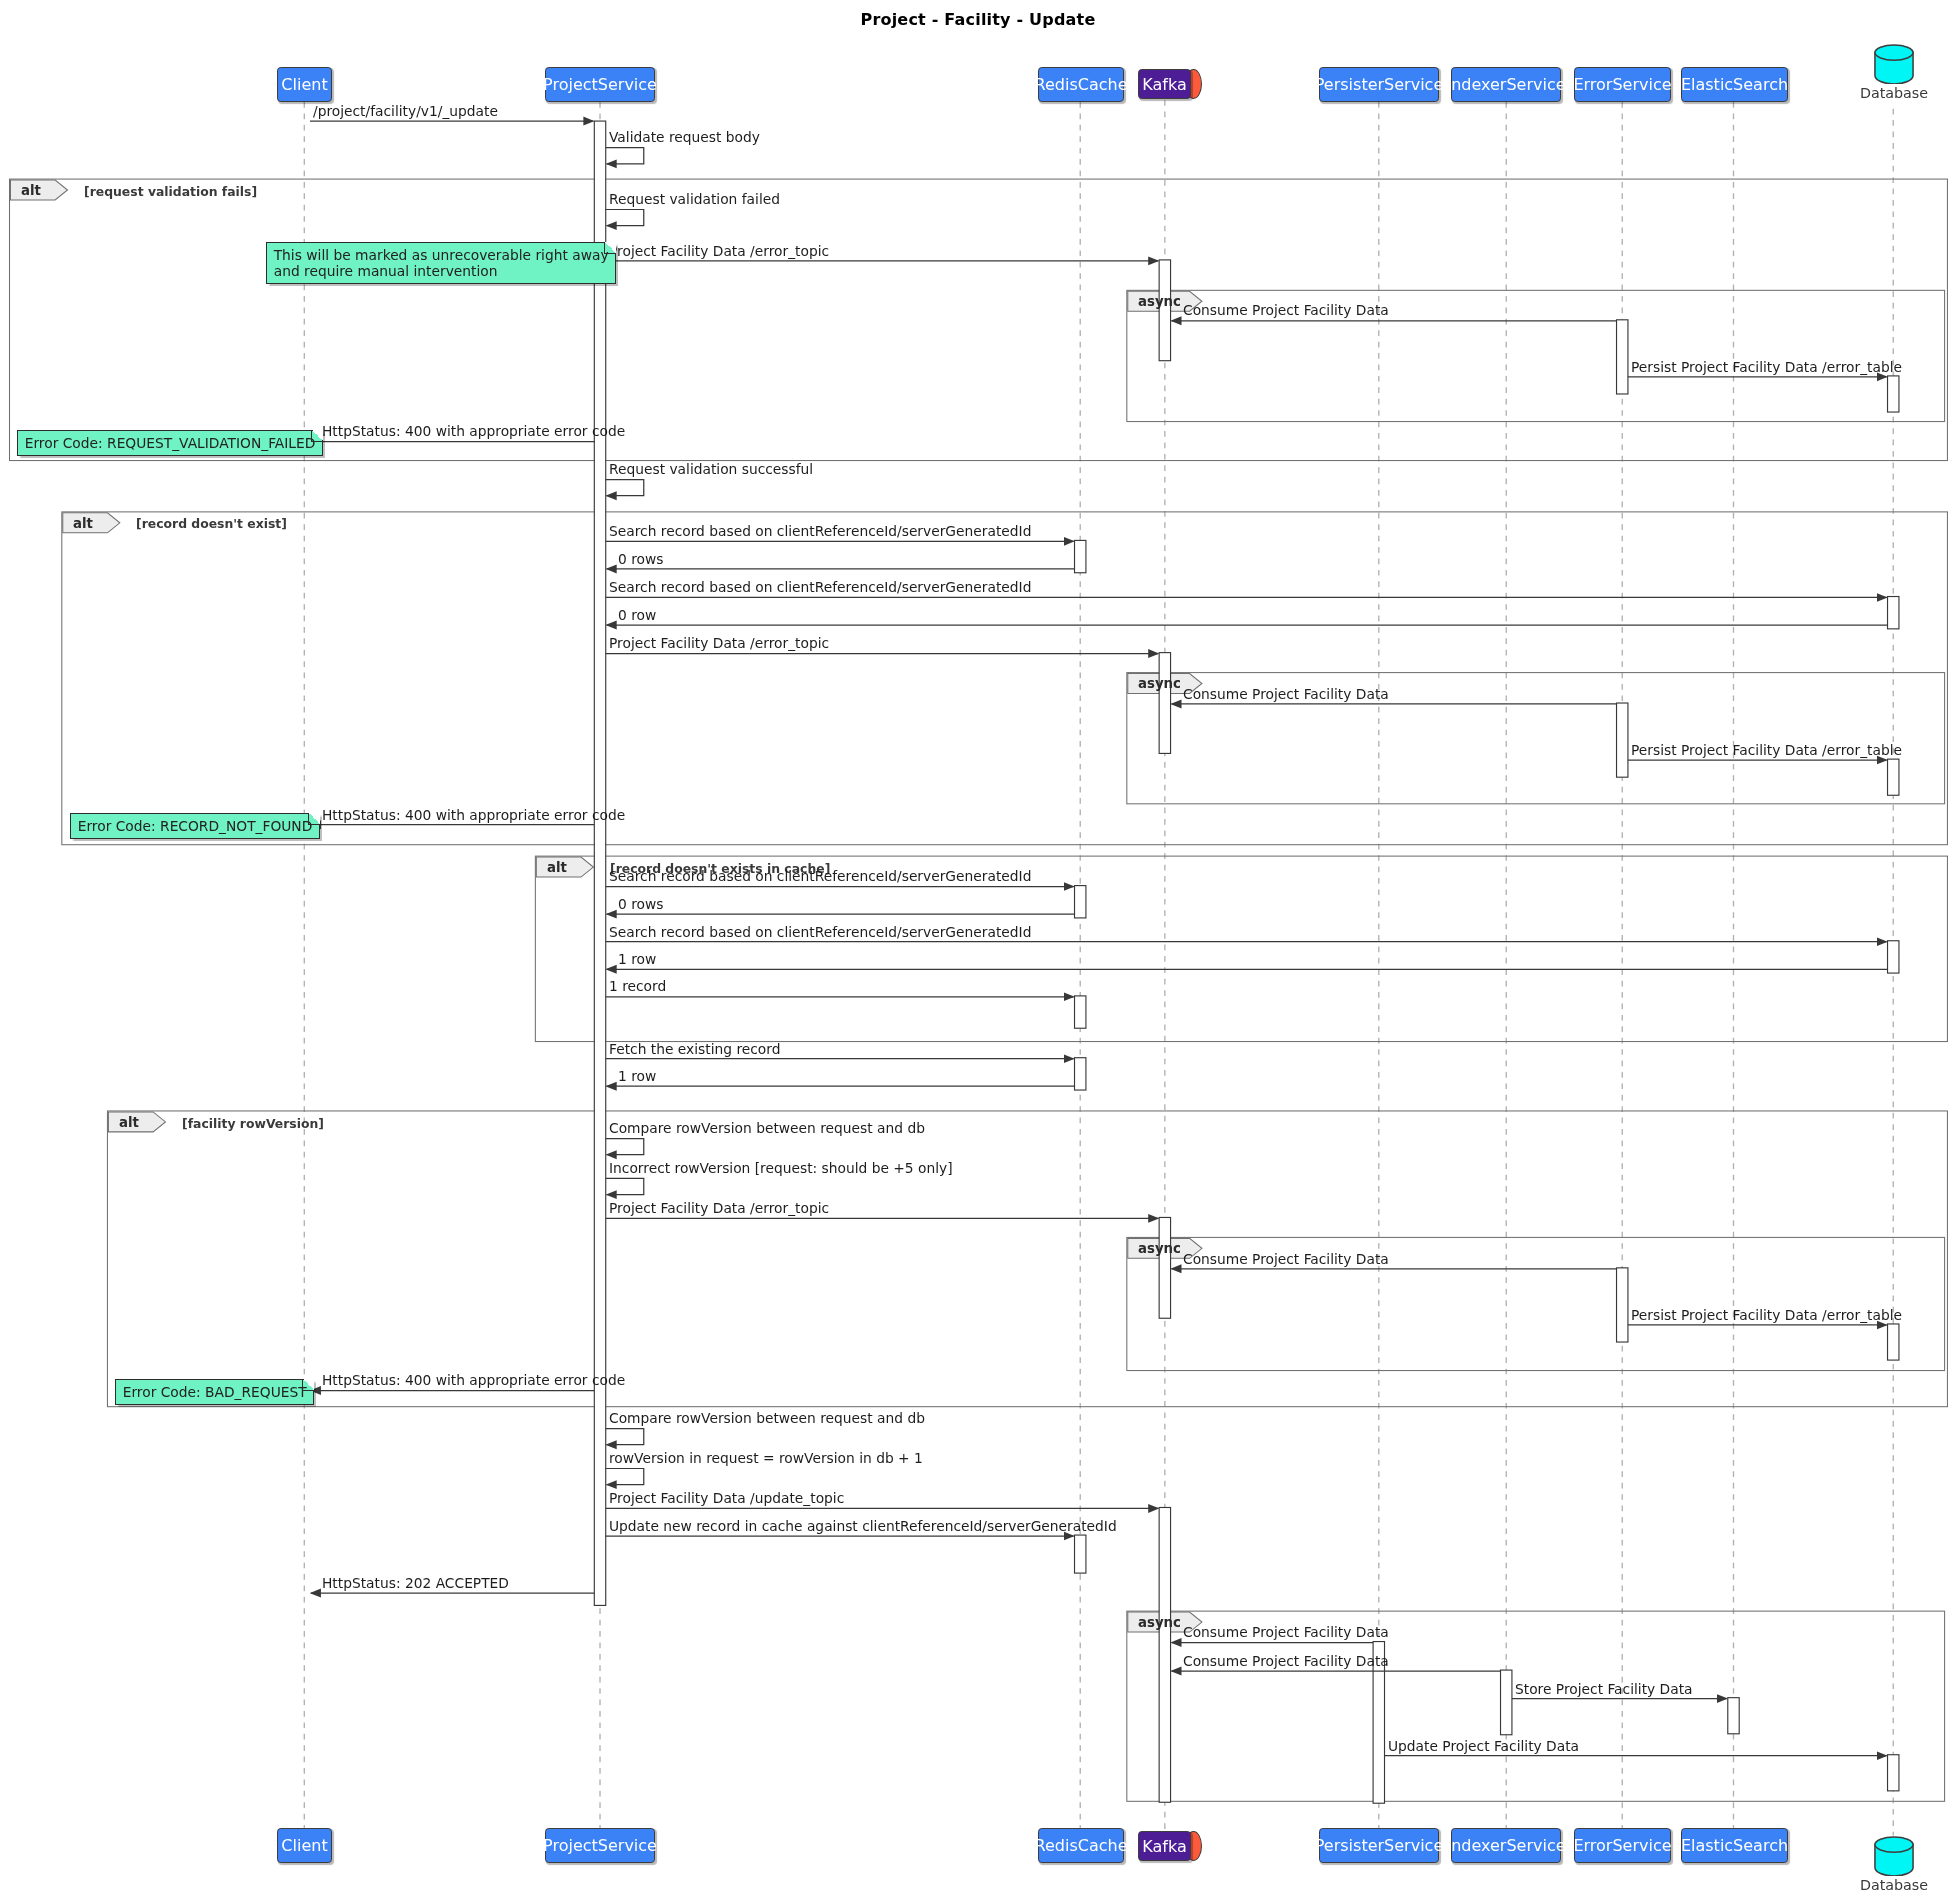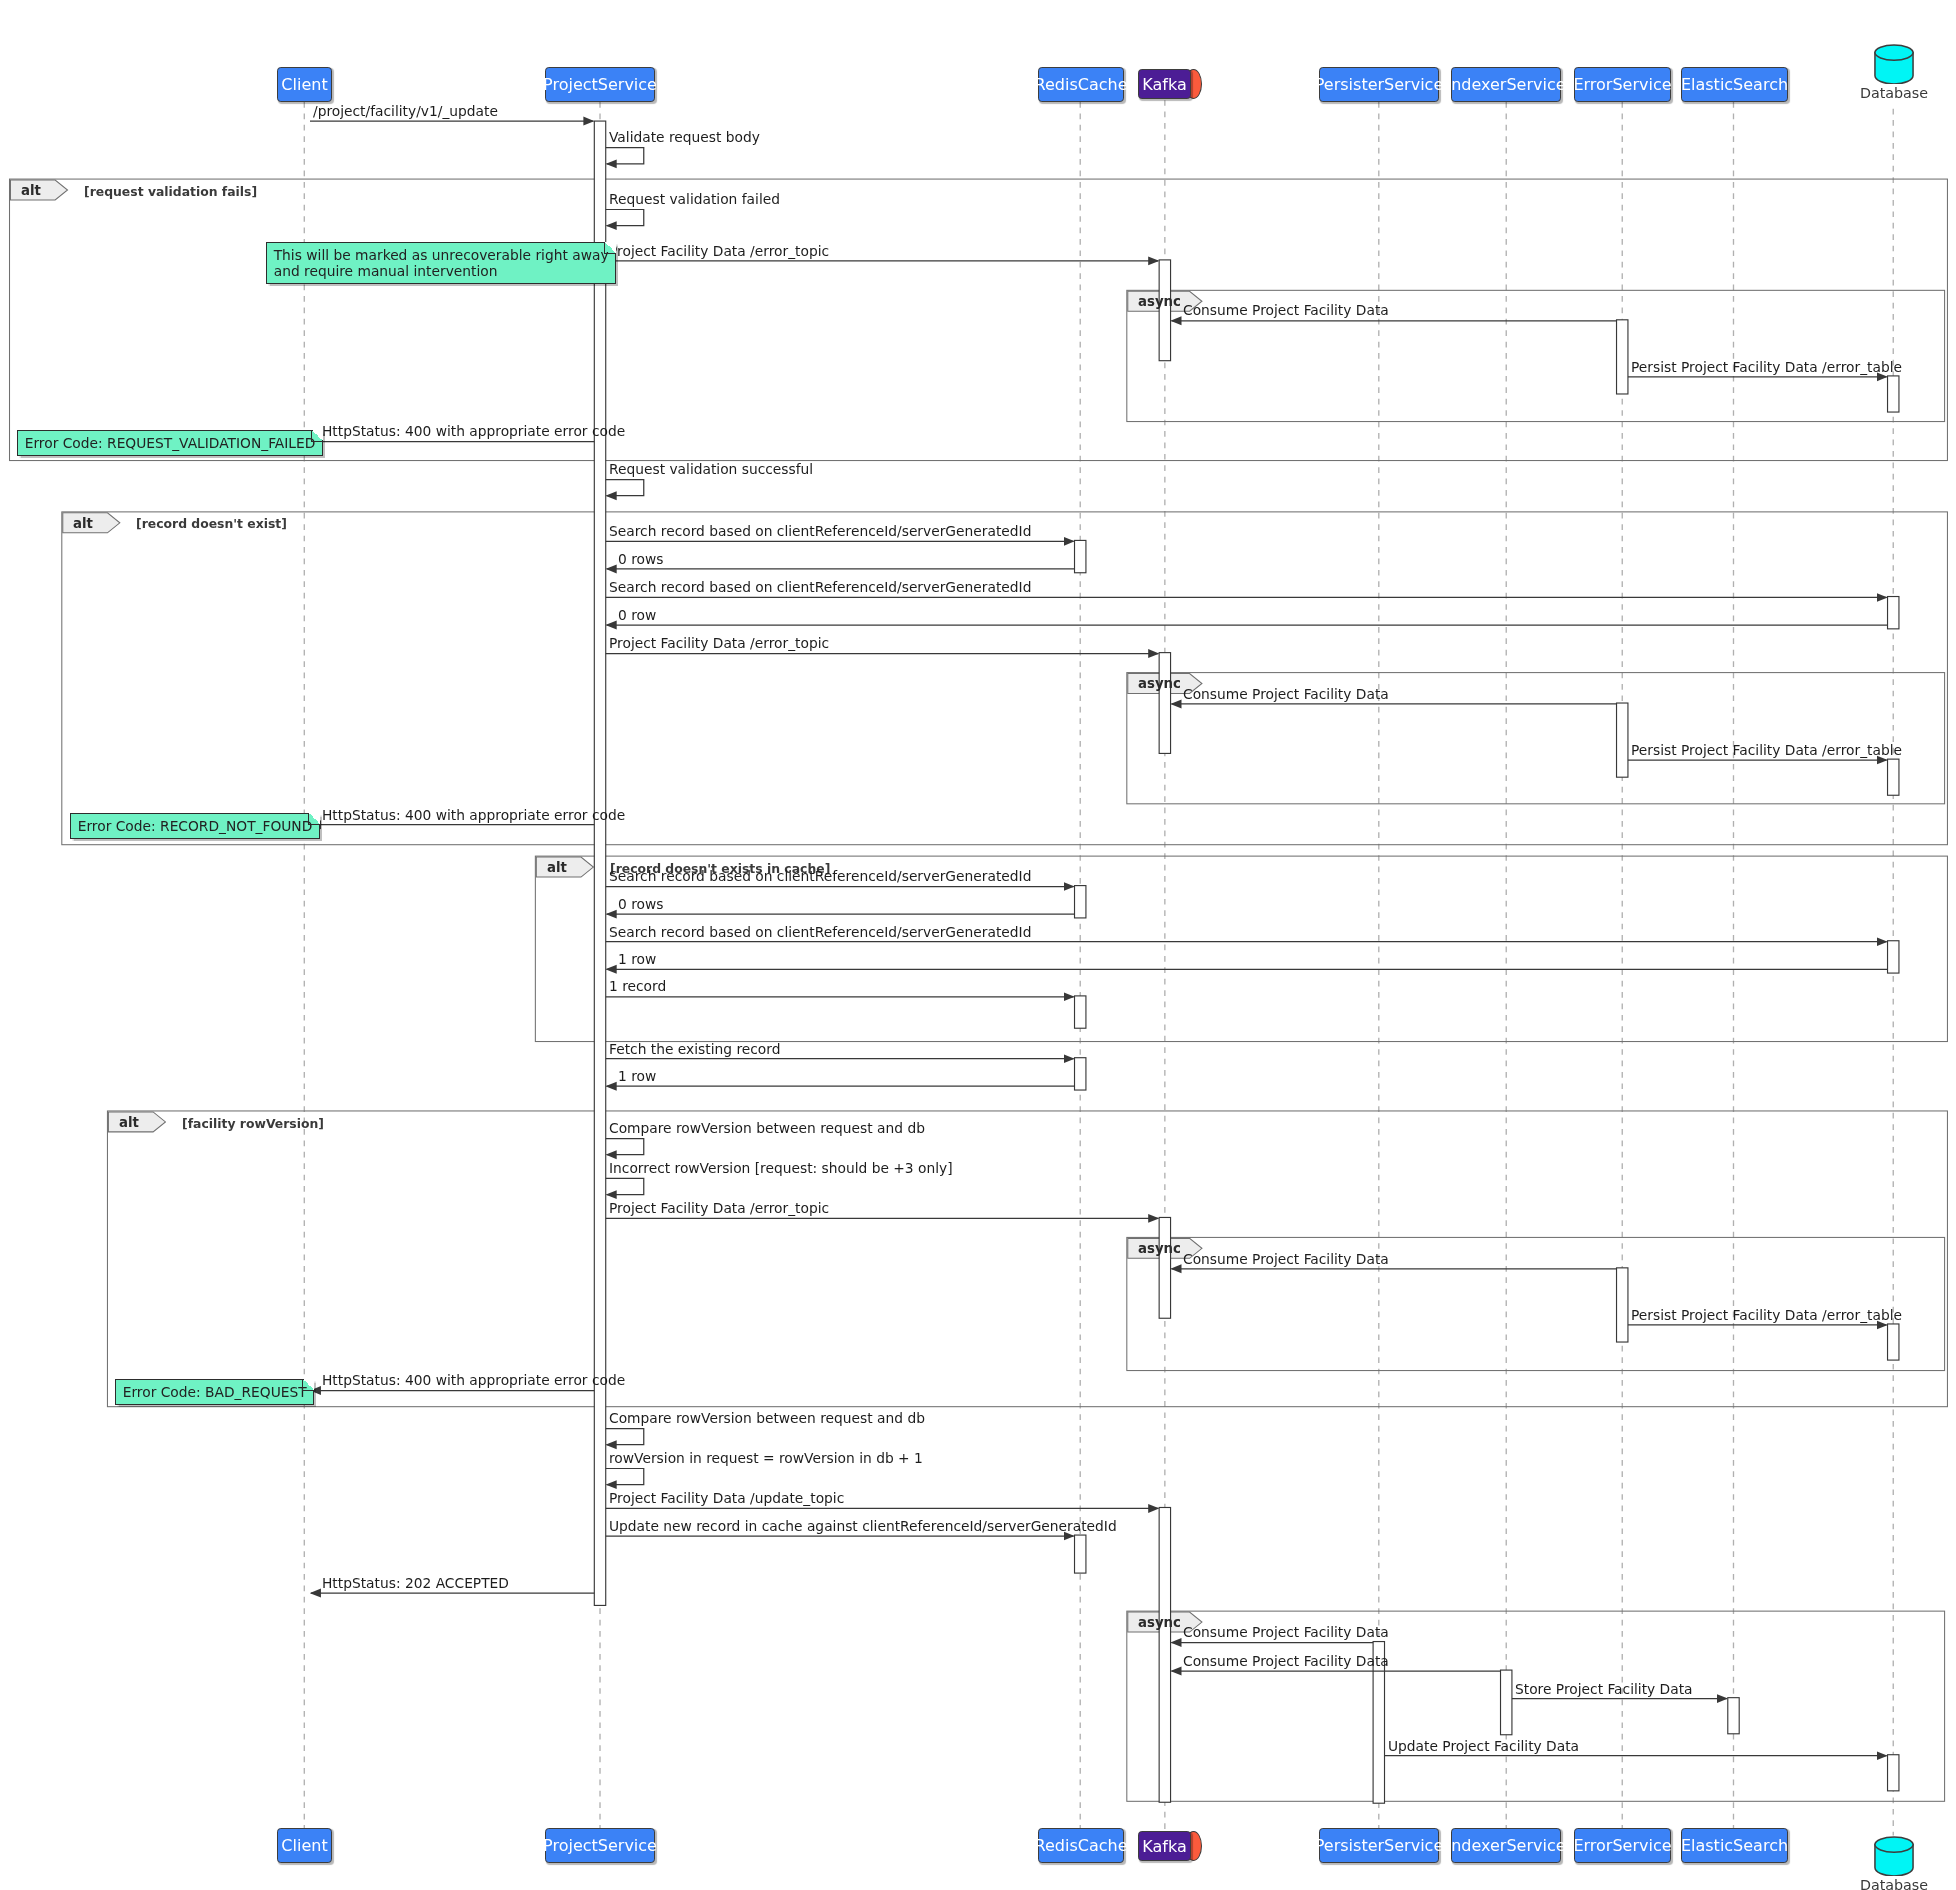--- a/index.html
+++ b/index.html
@@ -159,20 +159,21 @@
         <line x1="637" y1="1586" x2="1218" y2="1586" stroke="#383838" stroke-width="1.3" marker-end="url(#arrow-r)"></line>
         <line x1="637" y1="1615" x2="1129" y2="1615" stroke="#383838" stroke-width="1.3" marker-end="url(#arrow-r)"></line>
         <line x1="625" y1="1675" x2="327" y2="1675" stroke="#383838" stroke-width="1.3" marker-end="url(#arrow-r)"></line>
         <line x1="1444" y1="1727" x2="1232" y2="1727" stroke="#383838" stroke-width="1.3" marker-end="url(#arrow-r)"></line>
         <line x1="1578" y1="1757" x2="1232" y2="1757" stroke="#383838" stroke-width="1.3" marker-end="url(#arrow-r)"></line>
         <line x1="1590" y1="1786" x2="1816" y2="1786" stroke="#383838" stroke-width="1.3" marker-end="url(#arrow-r)"></line>
         <line x1="1456" y1="1846" x2="1984" y2="1846" stroke="#383838" stroke-width="1.3" marker-end="url(#arrow-r)"></line>
       </g>
   </svg>
 
+  <div class="diagram-title" style="left:0;top:9.5px;width:1956px;text-align:center;">Project - Facility - Update</div>
 
   <div id="overlay">
       <div class="participant" style="left:277px;top:67px;width:55px;height:35px;">Client</div>
       <div class="participant" style="left:277px;top:1828px;width:55px;height:35px;">Client</div>
       <div class="participant" style="left:545px;top:67px;width:110px;height:35px;">ProjectService</div>
       <div class="participant" style="left:545px;top:1828px;width:110px;height:35px;">ProjectService</div>
       <div class="participant" style="left:1038px;top:67px;width:86px;height:35px;">RedisCache</div>
       <div class="participant" style="left:1038px;top:1828px;width:86px;height:35px;">RedisCache</div>
       <div class="queue-wrap" style="left:1138px;top:69px;width:67px;height:30px;">
         <div class="queue-cap" style="left:47px;top:0px;width:17px;height:30px;"></div>
@@ -229,21 +230,21 @@
       <div class="msg" style="left:1631px;top:742px;">Persist Project Facility Data /error_table</div>
       <div class="msg" style="left:322px;top:807px;">HttpStatus: 400 with appropriate error code</div>
       <div class="msg" style="left:609px;top:868px;">Search record based on clientReferenceId/serverGeneratedId</div>
       <div class="msg" style="left:618px;top:896px;">0 rows</div>
       <div class="msg" style="left:609px;top:924px;">Search record based on clientReferenceId/serverGeneratedId</div>
       <div class="msg" style="left:618px;top:951px;">1 row</div>
       <div class="msg" style="left:609px;top:978px;text-align:right;">1 record</div>
       <div class="msg" style="left:609px;top:1041px;">Fetch the existing record</div>
       <div class="msg" style="left:618px;top:1068px;">1 row</div>
       <div class="msg" style="left:609px;top:1120px;">Compare rowVersion between request and db</div>
-      <div class="msg" style="left:609px;top:1160px;">Incorrect rowVersion [request: should be +3 only]</div>
+      <div class="msg" style="left:609px;top:1160px;">Incorrect rowVersion [request: should be +5 only]</div>
       <div class="msg" style="left:609px;top:1200px;">Project Facility Data /error_topic</div>
       <div class="msg" style="left:1183px;top:1251px;">Consume Project Facility Data</div>
       <div class="msg" style="left:1631px;top:1307px;">Persist Project Facility Data /error_table</div>
       <div class="msg" style="left:322px;top:1372px;">HttpStatus: 400 with appropriate error code</div>
       <div class="msg" style="left:609px;top:1410px;">Compare rowVersion between request and db</div>
       <div class="msg" style="left:609px;top:1450px;">rowVersion in request = rowVersion in db + 1</div>
       <div class="msg" style="left:609px;top:1490px;">Project Facility Data /update_topic</div>
       <div class="msg" style="left:609px;top:1518px;">Update new record in cache against clientReferenceId/serverGeneratedId</div>
       <div class="msg" style="left:322px;top:1575px;">HttpStatus: 202 ACCEPTED</div>
       <div class="msg" style="left:1183px;top:1624px;">Consume Project Facility Data</div>

